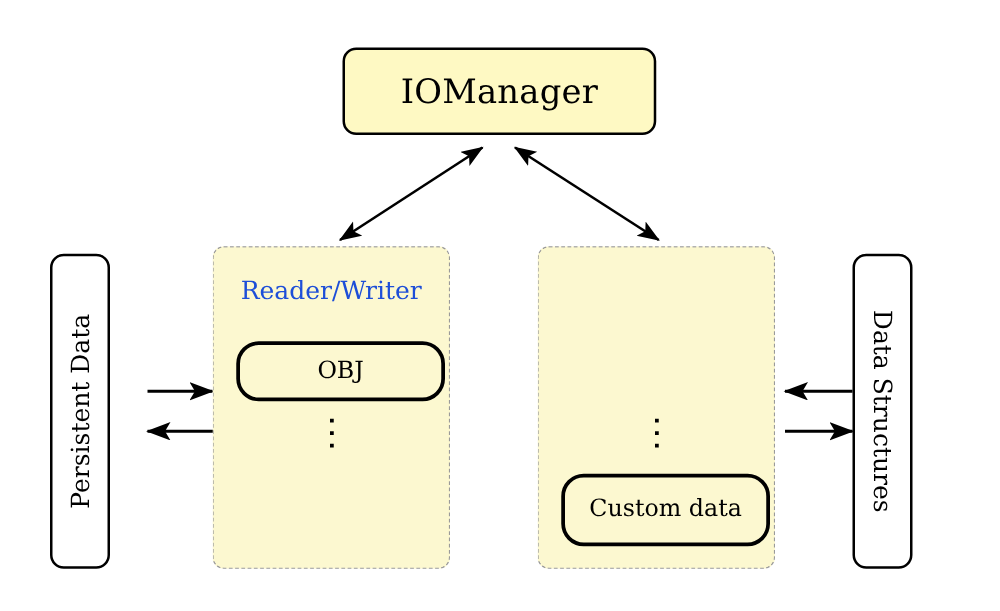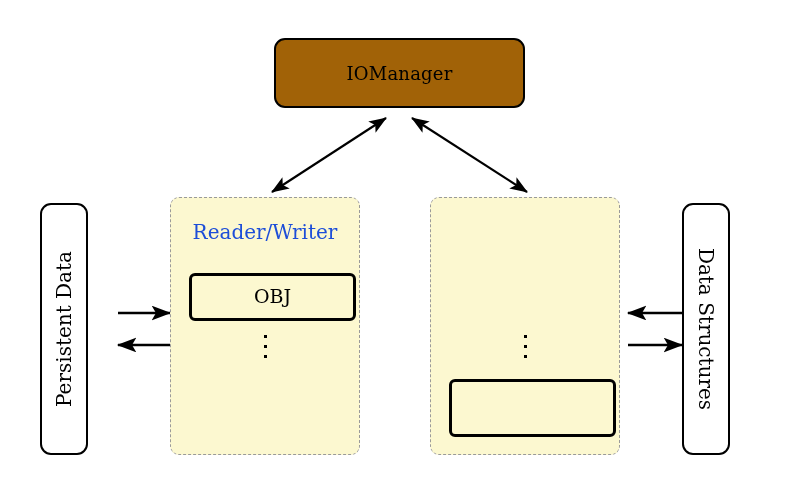--- a/index.html
+++ b/index.html
@@ -28,24 +28,24 @@
     text-align: center;
     color: #000000;
   }
 
   
   .manager-box {
     left: 274px;
     top: 38px;
     width: 251px;
     height: 70px;
-    background: #a16207;
+    background: #fef9c3;
     border: 2.2px solid #000000;
     border-radius: 11px;
-    font-size: 18px;
+    font-size: 27px;
     letter-spacing: 0.2px;
   }
 
   
   .side-box {
     width: 48px;
     height: 252px;
     background: #ffffff;
     border: 2.2px solid #000000;
     border-radius: 11px;
@@ -89,21 +89,21 @@
   }
 
   
   .sub-box {
     position: absolute;
     box-sizing: border-box;
     left: 18px;
     width: 167px;
     background: #fcf8d0;
     border: 3px solid #000000;
-    border-radius: 6px;
+    border-radius: 18px;
     display: flex;
     align-items: center;
     justify-content: center;
     text-align: center;
     font-size: 19px;
     line-height: 1.22;
     color: #000000;
   }
   .sub-box.first  { top: 75px;  height: 48px; }
   .sub-box.second { top: 181px; height: 58px; }
@@ -192,18 +192,18 @@
 
 
     <div class="vdots">
       <i></i>
         <i></i>
         <i></i>
     </div>
 
     <div class="sub-box second">
       <span>
-        <br>
+        <span>Custom data</span><br>
       </span>
     </div>
   </div>
 
 </div>
 
 </body></html>

